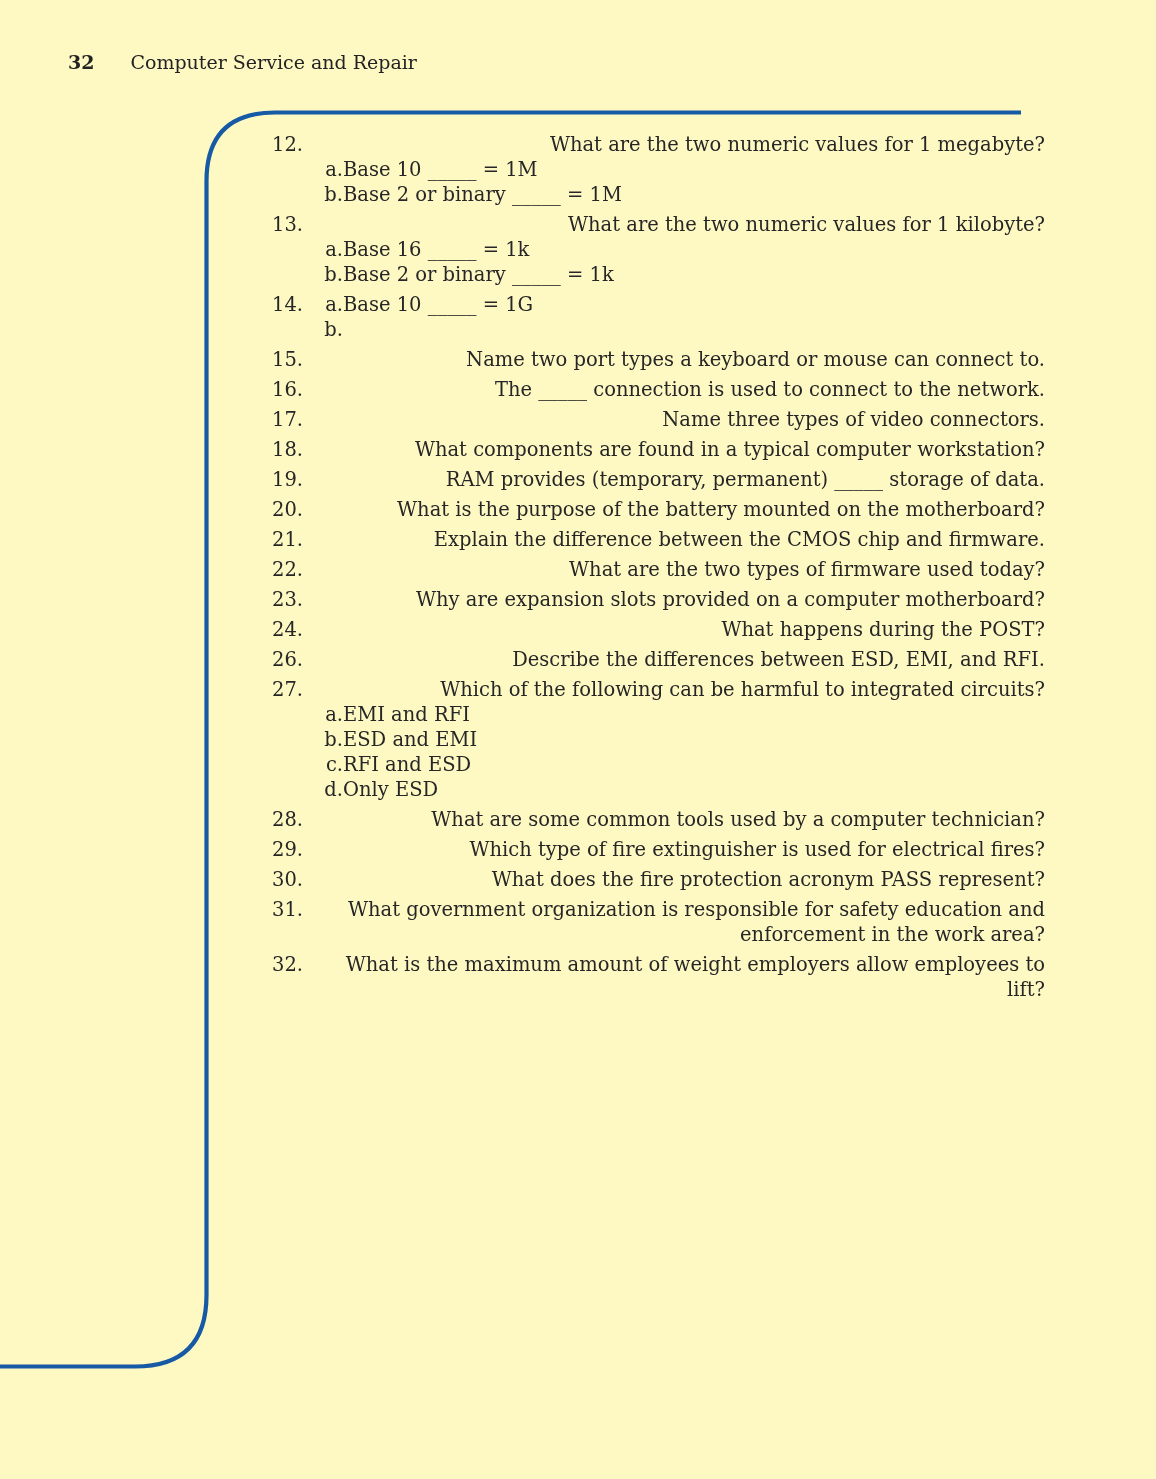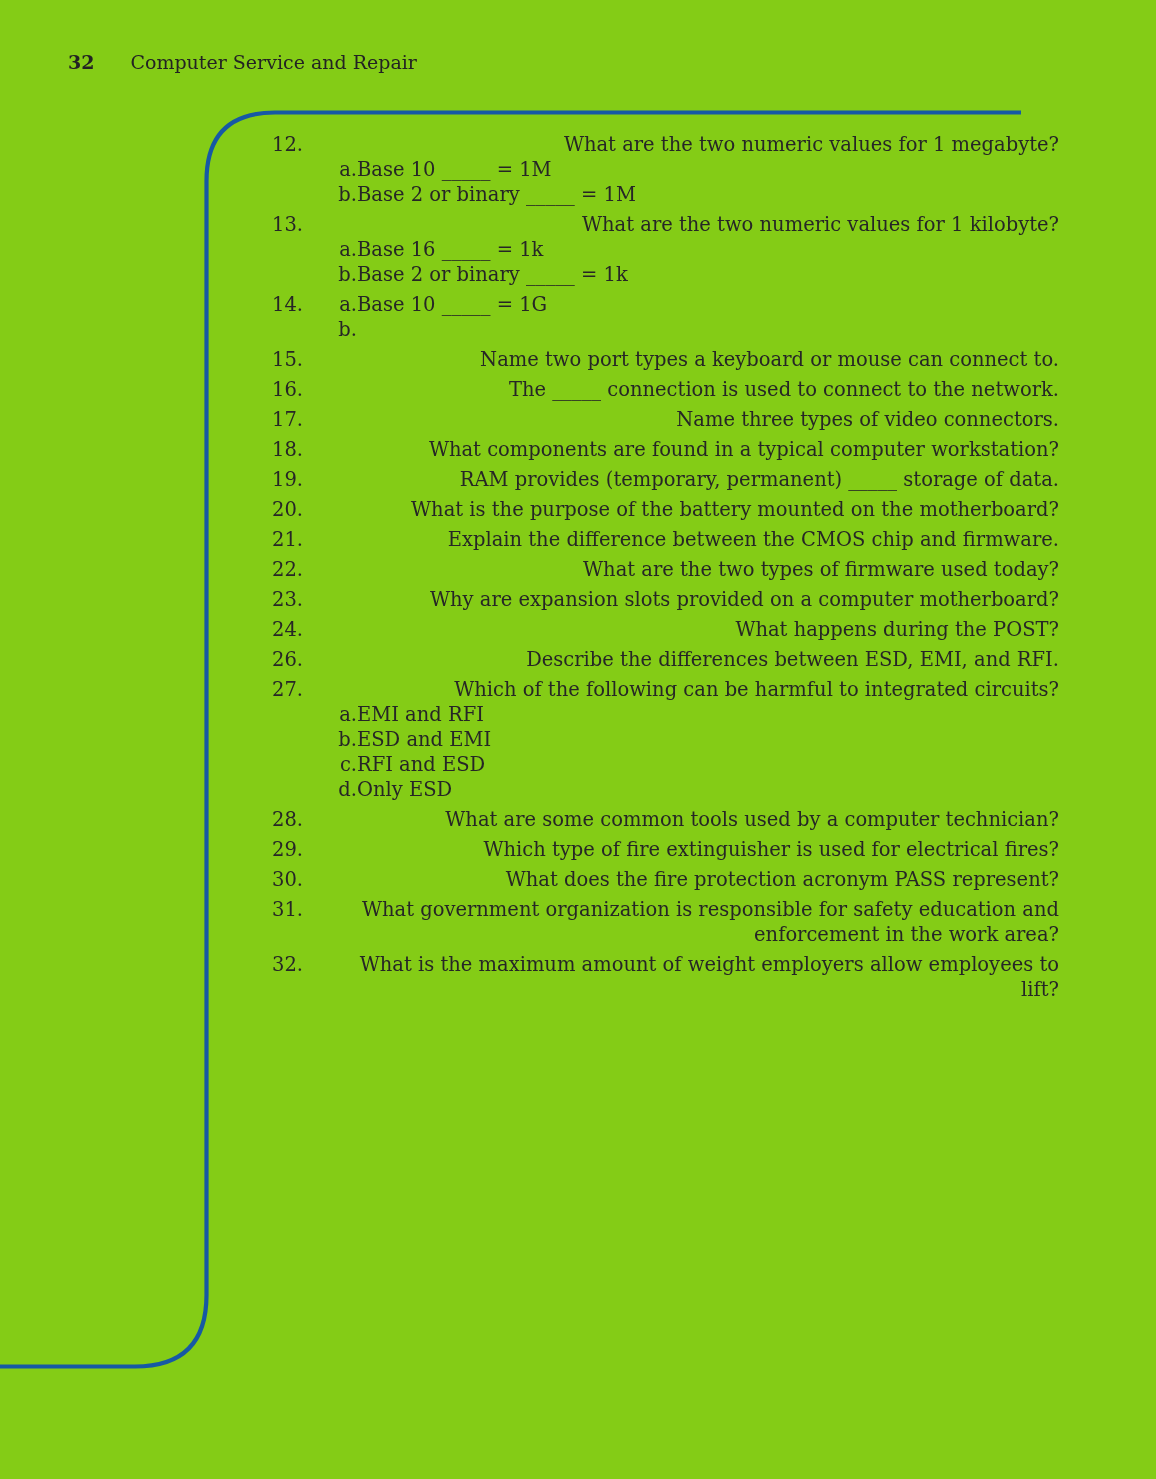--- a/index.html
+++ b/index.html
@@ -4,21 +4,21 @@
 <style>
   html, body {
     margin: 0;
     padding: 0;
     background: #ffffff;
   }
   .page {
     position: relative;
     width: 1156px;
     height: 1479px;
-    background: #84cc16;
+    background: #fef9c3;
     overflow: hidden;
     font-family: "DejaVu Serif", "Liberation Serif", serif;
     color: #262626;
   }
   .running-header {
     position: absolute;
     top: 50px;
     left: 68px;
     font-size: 19px;
     line-height: 25px;
@@ -47,21 +47,21 @@
     line-height: 25px;
   }
   .q {
     display: flex;
     margin-bottom: 5px;
   }
   .qnum {
     flex: none;
     width: 38px;
     text-align: right;
-    margin-right: 26px;
+    margin-right: 12px;
   }
   .qbody {
     width: 730px;
     text-align: right;
   }
   .sub {
     display: flex;
   }
   .sublabel {
     flex: none;

